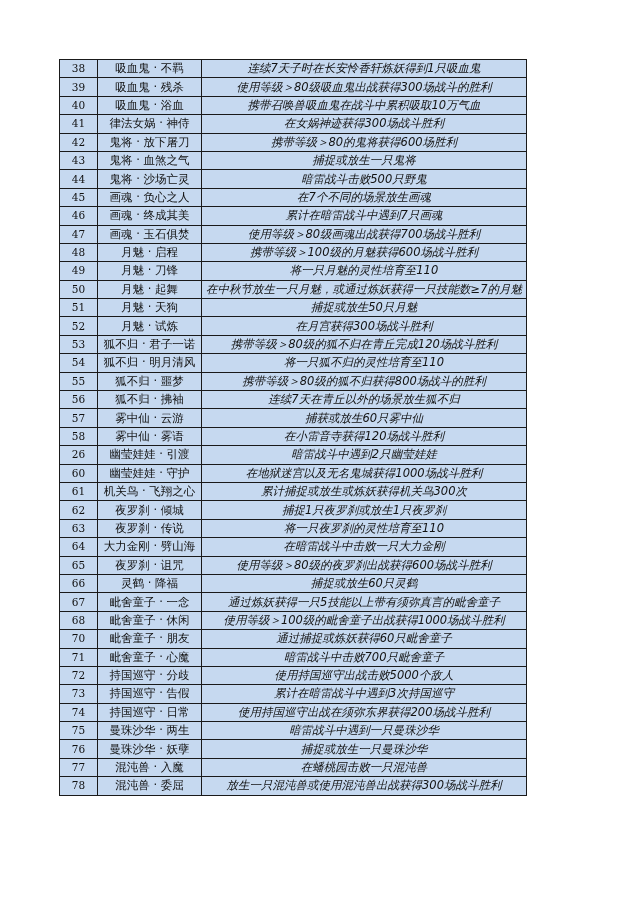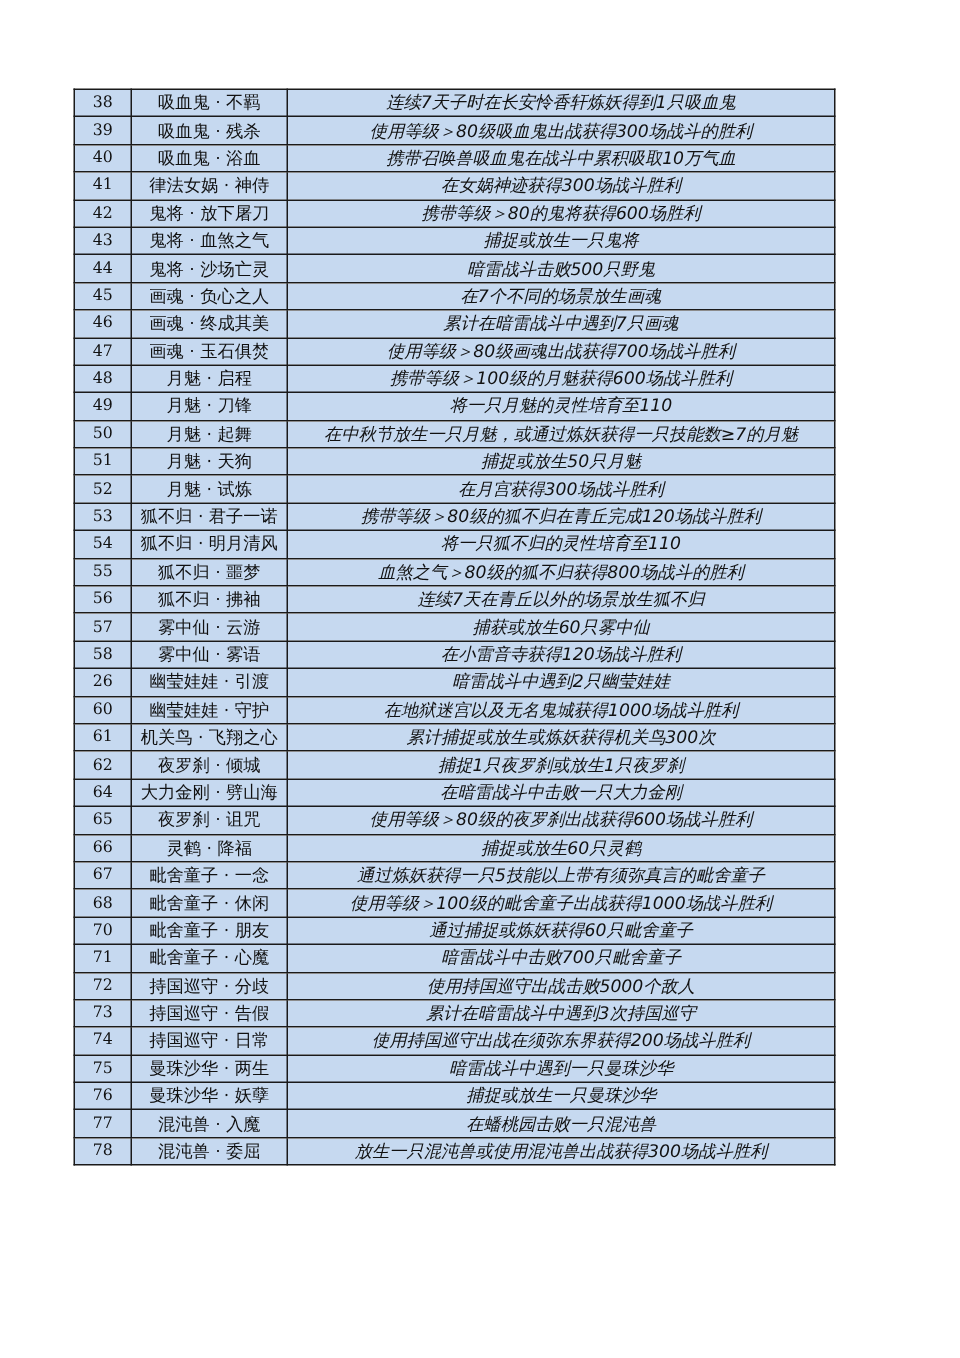--- a/index.html
+++ b/index.html
@@ -1,18 +1,18 @@
 <!DOCTYPE html>
 <html><head>
 <meta charset="utf-8">
 <style>
   html, body { margin: 0; padding: 0; background: #ffffff; }
   body { width: 640px; height: 905px; position: relative; overflow: hidden; }
   .tbl {
-    position: absolute; left: 49px; top: 59px; width: 508px;
+    position: absolute; left: 59px; top: 59px; width: 468px;
     border-collapse: collapse; table-layout: fixed;
     border: 1.5px solid #1a1a1a;
     font-family: "DejaVu Sans", sans-serif;
   }
   .tbl td {
     height: 17.4px; padding: 0; border: 1px solid #1a1a1a;
     background: #c6d9f0; text-align: center; vertical-align: middle;
     font-size: 11.5px; color: #111111; white-space: nowrap; overflow: hidden;
     line-height: 17px;
   }
@@ -106,21 +106,21 @@
         <td class="cond">携带等级＞80级的狐不归在青丘完成120场战斗胜利</td>
       </tr>
       <tr>
         <td class="num">54</td>
         <td class="name">狐不归 · 明月清风</td>
         <td class="cond">将一只狐不归的灵性培育至110</td>
       </tr>
       <tr>
         <td class="num">55</td>
         <td class="name">狐不归 · 噩梦</td>
-        <td class="cond">血煞之气＞80级的狐不归获得800场战斗的胜利</td>
+        <td class="cond">携带等级＞80级的狐不归获得800场战斗的胜利</td>
       </tr>
       <tr>
         <td class="num">56</td>
         <td class="name">狐不归 · 拂袖</td>
         <td class="cond">连续7天在青丘以外的场景放生狐不归</td>
       </tr>
       <tr>
         <td class="num">57</td>
         <td class="name">雾中仙 · 云游</td>
         <td class="cond">捕获或放生60只雾中仙</td>
@@ -142,20 +142,25 @@
       </tr>
       <tr>
         <td class="num">61</td>
         <td class="name">机关鸟 · 飞翔之心</td>
         <td class="cond">累计捕捉或放生或炼妖获得机关鸟300次</td>
       </tr>
       <tr>
         <td class="num">62</td>
         <td class="name">夜罗刹 · 倾城</td>
         <td class="cond">捕捉1只夜罗刹或放生1只夜罗刹</td>
+      </tr>
+      <tr>
+        <td class="num">63</td>
+        <td class="name">夜罗刹 · 传说</td>
+        <td class="cond">将一只夜罗刹的灵性培育至110</td>
       </tr>
       <tr>
         <td class="num">64</td>
         <td class="name">大力金刚 · 劈山海</td>
         <td class="cond">在暗雷战斗中击败一只大力金刚</td>
       </tr>
       <tr>
         <td class="num">65</td>
         <td class="name">夜罗刹 · 诅咒</td>
         <td class="cond">使用等级＞80级的夜罗刹出战获得600场战斗胜利</td>

